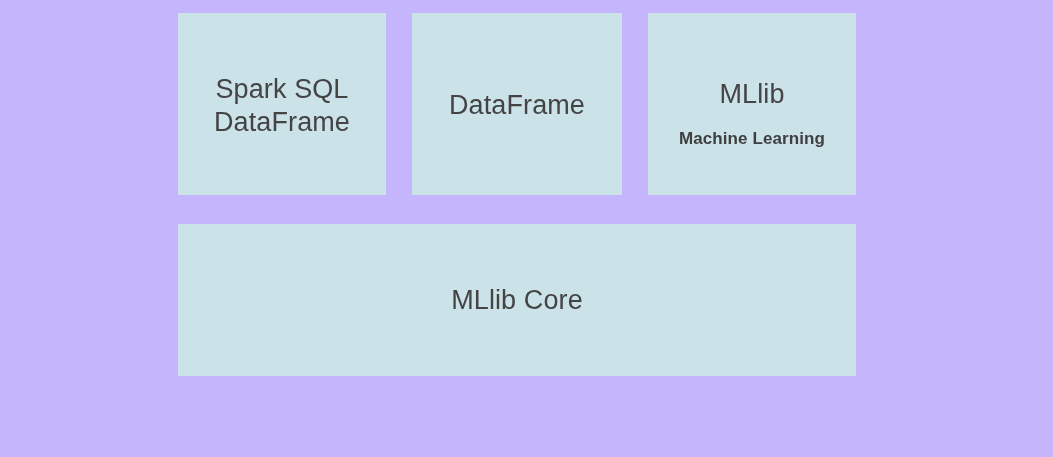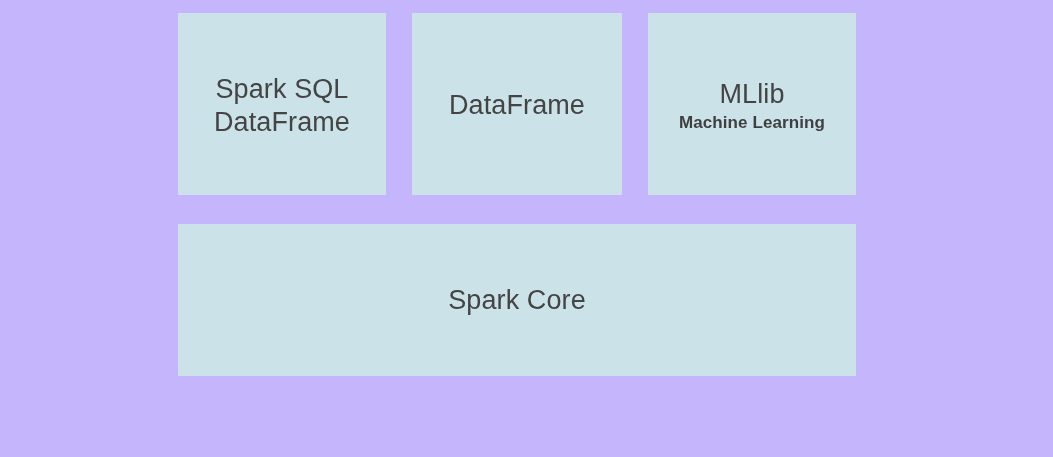--- a/index.html
+++ b/index.html
@@ -51,20 +51,21 @@
     width: 210px;
     height: 182px;
     padding-top: 76px;
   }
   #box-mllib {
     left: 648px;
     top: 13px;
     width: 208px;
     height: 182px;
     padding-top: 65px;
+    gap: 16px;
   }
 
   
   #box-spark-core {
     left: 178px;
     top: 224px;
     width: 678px;
     height: 152px;
     padding-top: 60px;
   }
@@ -102,16 +103,16 @@
   <div class="stack-box" id="box-streaming">
     <div class="box-title">DataFrame</div>
   </div>
 
   <div class="stack-box" id="box-mllib">
     <div class="box-title">MLlib</div>
     <div class="box-subtitle">Machine Learning</div>
   </div>
 
   <div class="stack-box" id="box-spark-core">
-    <div class="box-title">Spark Core</div>
+    <div class="box-title">MLlib Core</div>
   </div>
 
 </div>
 
 </body></html>

